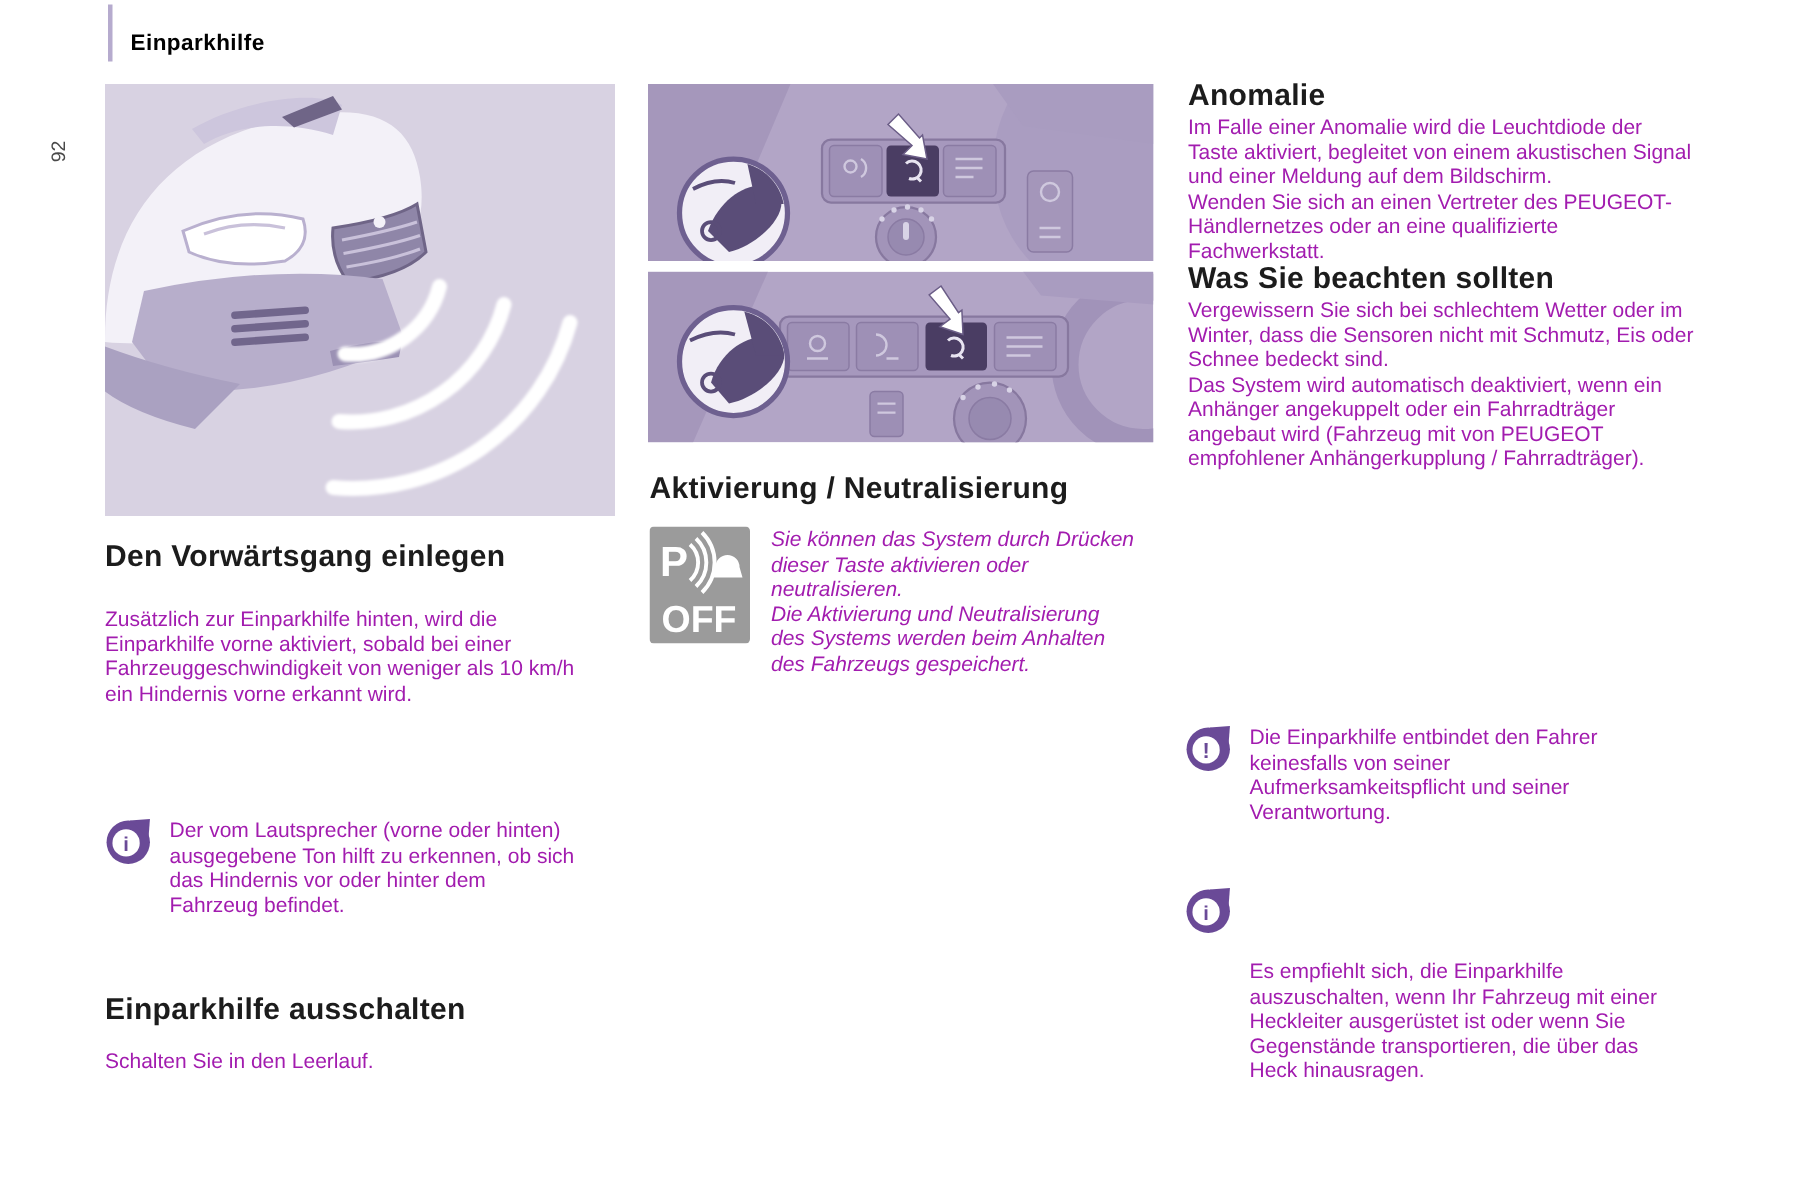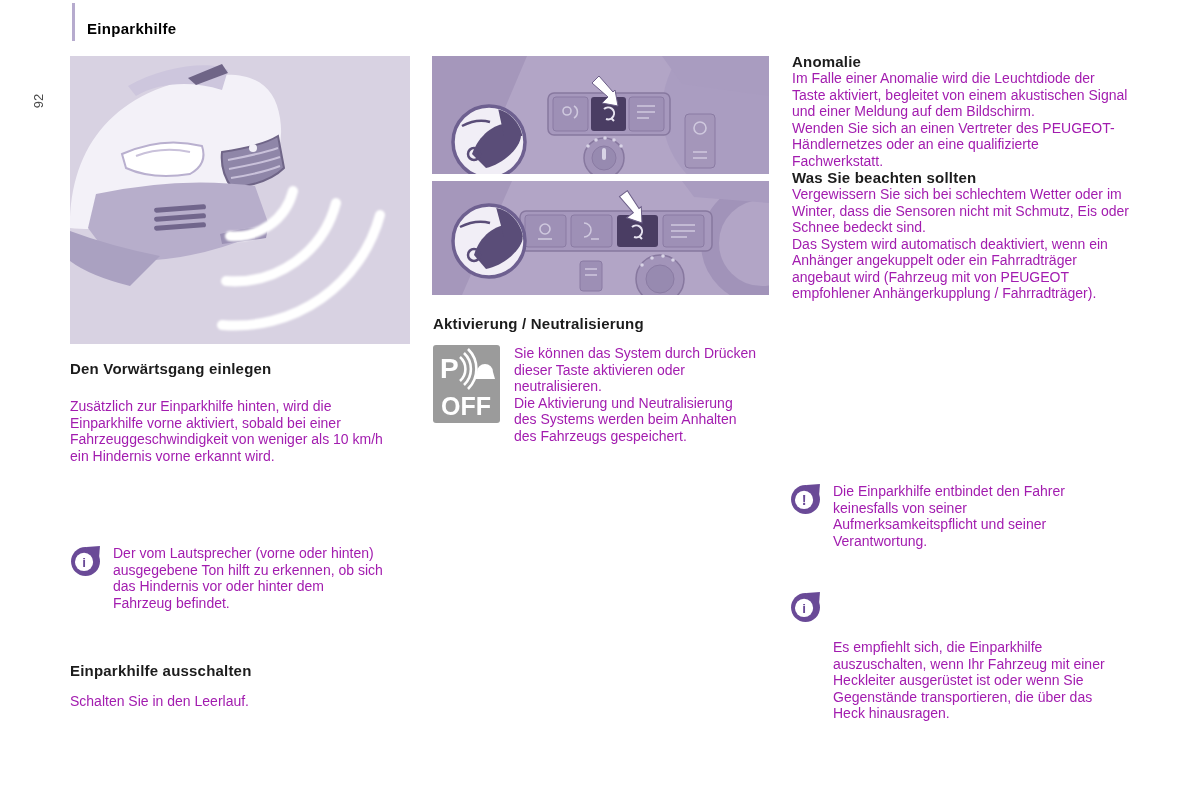--- a/index.html
+++ b/index.html
@@ -5,21 +5,21 @@
   html,body { margin:0; padding:0; }
   body {
     width:1200px; height:800px; position:relative; background:#ffffff;
     font-family:"Liberation Sans", sans-serif; color:#3a3a3a; overflow:hidden;
   }
   .hdr-tick { position:absolute; left:72px; top:3px; width:3px; height:38px; background:#b6abce; }
   .hdr-title { position:absolute; left:87px; top:20px; font-size:15px; font-weight:bold; color:#000000; letter-spacing:.3px; }
   .page-num { position:absolute; left:24px; top:86px; width:30px; height:30px;
     transform:rotate(-90deg); font-size:13px; color:#4a4a4a; text-align:center; line-height:30px; }
 
-  h2.sec { font-size:15px; font-weight:bold; color:#1c1c1c; margin:0; letter-spacing:.2px; }
+  h2.sec { font-size:20px; font-weight:bold; color:#1c1c1c; margin:0; letter-spacing:.2px; }
   p.body { font-size:14px; line-height:16.5px; margin:0; color:#a21caf; }
 
   .col-abs { position:absolute; }
 
   .img-frame { position:absolute; overflow:hidden; }
   .img-frame svg { display:block; }
 
   .note { position:absolute; display:flex; gap:12px; align-items:flex-start; }
   .note-icon { flex:0 0 31px; width:31px; height:31px; }
 
@@ -210,21 +210,21 @@
         <text x="7" y="33" font-size="28" font-weight="bold" fill="#ffffff" font-family="Liberation Sans, sans-serif">P</text>
         <g stroke="#ffffff" stroke-width="2.6" fill="none">
           <path d="M27,12 a16,16 0 0 1 0,24"></path>
           <path d="M31,8  a22,22 0 0 1 0,32"></path>
           <path d="M35,4  a28,28 0 0 1 0,40"></path>
         </g>
         <path d="M44,27 a8,8 0 0 1 16,0 l2,7 h-20 Z" fill="#ffffff"></path>
         <text x="33" y="70" text-anchor="middle" font-size="25" font-weight="bold" fill="#ffffff" font-family="Liberation Sans, sans-serif">OFF</text>
       </svg>
     </span>
-    <div style="width:245px;">
+    <div style="width:245px;font-style:italic;">
       <p class="body sp8">Sie können das System durch Drücken dieser Taste aktivieren oder neutralisieren.</p>
       <p class="body">Die Aktivierung und Neutralisierung des Systems werden beim Anhalten des Fahrzeugs gespeichert.</p>
     </div>
   </div>
 </div>
 
 <div class="col-abs" style="left:792px; top:53px; width:338px;">
   <h2 class="sec sp13">Anomalie</h2>
   <p class="body sp8">Im Falle einer Anomalie wird die Leuchtdiode der Taste aktiviert, begleitet von einem akustischen Signal und einer Meldung auf dem Bildschirm.</p>
   <p class="body sp28">Wenden Sie sich an einen Vertreter des PEUGEOT-Händlernetzes oder an eine qualifizierte Fachwerkstatt.</p>

